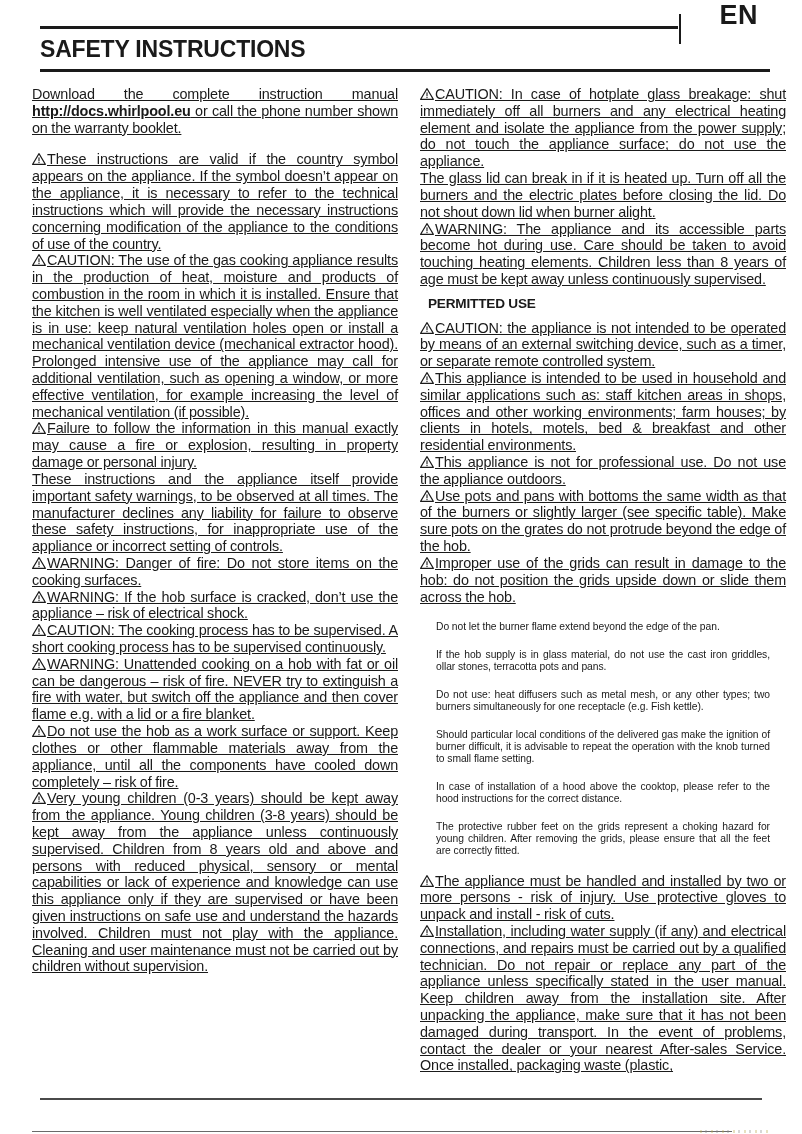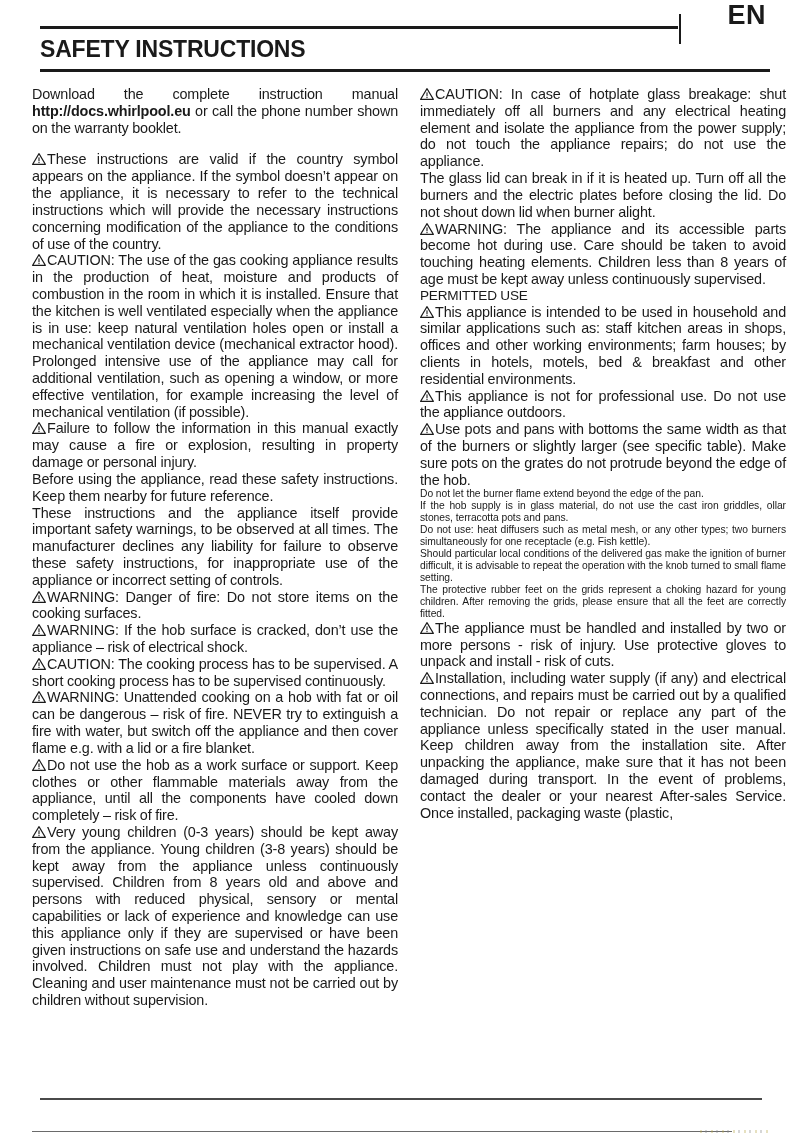--- a/index.html
+++ b/index.html
@@ -39,21 +39,21 @@
   .hdr-tick {
     position: absolute;
     right: 89px;
     top: 14px;
     width: 2px;
     height: 30px;
     background: #1a1a1a;
   }
   .lang-code {
     position: absolute;
-    right: 4px;
+    right: 12px;
     top: 2px;
     font-size: 27px;
     font-weight: bold;
     letter-spacing: 0.5px;
     line-height: 1;
   }
   .hdr-titles {
     position: absolute;
     left: 8px;
     right: 8px;
@@ -97,32 +97,33 @@
   p.para {
     margin: 0;
     font-size: 14.4px;
     line-height: 1.168;
     text-align: justify;
     text-justify: inter-word;
     letter-spacing: -0.15px;
     word-spacing: -0.2px;
     -webkit-hyphens: none;
     hyphens: none;
+    text-decoration: underline;
   }
   p.small {
-    margin: 0;
+    margin: 16px;
     font-size: 10.3px;
     line-height: 1.16;
     text-align: justify;
     letter-spacing: -0.05px;
   }
   .sec-head {
-    margin: 0;
+    margin: 8px;
     font-size: 13.6px;
-    font-weight: normal;
+    font-weight: bold;
     line-height: 1.16;
     letter-spacing: -0.2px;
   }
   .spacer-blank {
     height: 15px;
   }
   b.inline-bold { font-weight: bold; }
 
   
   .warn {
@@ -209,21 +210,20 @@
               <rect x="6.45" y="4.4" width="1.1" height="3.9" fill="#1a1a1a"></rect>
               <rect x="6.45" y="9.0" width="1.1" height="1.1" fill="#1a1a1a"></rect>
             </svg></span><span>CAUTION: The use of the gas cooking appliance results in the production of heat, moisture and products of combustion in the room in which it is installed. Ensure that the kitchen is well ventilated especially when the appliance is in use: keep natural ventilation holes open or install a mechanical ventilation device (mechanical extractor hood). Prolonged intensive use of the appliance may call for additional ventilation, such as opening a window, or more effective ventilation, for example increasing the level of mechanical ventilation (if possible).</span></p>
 
       <p class="para"><span class="warn"><svg viewBox="0 0 14 12">
               <path d="M7 0.6 L13.4 11.4 L0.6 11.4 Z" fill="none" stroke="#1a1a1a" stroke-width="1.1" stroke-linejoin="round"></path>
               <rect x="6.45" y="4.4" width="1.1" height="3.9" fill="#1a1a1a"></rect>
               <rect x="6.45" y="9.0" width="1.1" height="1.1" fill="#1a1a1a"></rect>
             </svg></span><span>Failure to follow the information in this manual exactly may cause a fire or explosion, resulting in property damage or personal injury.</span></p>
 
-      <p class="para"><span>Before using the appliance, read these safety instructions. Keep them nearby for future reference.</span></p>
 
       <p class="para"><span>These instructions and the appliance itself provide important safety warnings, to be observed at all times. The manufacturer declines any liability for failure to observe these safety instructions, for inappropriate use of the appliance or incorrect setting of controls.</span></p>
 
       <p class="para"><span class="warn"><svg viewBox="0 0 14 12">
               <path d="M7 0.6 L13.4 11.4 L0.6 11.4 Z" fill="none" stroke="#1a1a1a" stroke-width="1.1" stroke-linejoin="round"></path>
               <rect x="6.45" y="4.4" width="1.1" height="3.9" fill="#1a1a1a"></rect>
               <rect x="6.45" y="9.0" width="1.1" height="1.1" fill="#1a1a1a"></rect>
             </svg></span><span>WARNING: Danger of fire: Do not store items on the cooking surfaces.</span></p>
 
       <p class="para"><span class="warn"><svg viewBox="0 0 14 12">
@@ -257,57 +257,68 @@
             </svg></span><span>Very young children (0-3 years) should be kept away from the appliance. Young children (3-8 years) should be kept away from the appliance unless continuously supervised. Children from 8 years old and above and persons with reduced physical, sensory or mental capabilities or lack of experience and knowledge can use this appliance only if they are supervised or have been given instructions on safe use and understand the hazards involved. Children must not play with the appliance. Cleaning and user maintenance must not be carried out by children without supervision.</span></p>
 
     </div>
 
     <div class="col">
 
       <p class="para"><span class="warn"><svg viewBox="0 0 14 12">
               <path d="M7 0.6 L13.4 11.4 L0.6 11.4 Z" fill="none" stroke="#1a1a1a" stroke-width="1.1" stroke-linejoin="round"></path>
               <rect x="6.45" y="4.4" width="1.1" height="3.9" fill="#1a1a1a"></rect>
               <rect x="6.45" y="9.0" width="1.1" height="1.1" fill="#1a1a1a"></rect>
-            </svg></span><span>CAUTION: In case of hotplate glass breakage: shut immediately off all burners and any electrical heating element and isolate the appliance from the power supply; do not touch the appliance repairs; do not use the appliance.</span></p>
+            </svg></span><span>CAUTION: In case of hotplate glass breakage: shut immediately off all burners and any electrical heating element and isolate the appliance from the power supply; do not touch the appliance surface; do not use the appliance.</span></p>
 
       <p class="para"><span>The glass lid can break in if it is heated up. Turn off all the burners and the electric plates before closing the lid. Do not shout down lid when burner alight.</span></p>
 
       <p class="para"><span class="warn"><svg viewBox="0 0 14 12">
               <path d="M7 0.6 L13.4 11.4 L0.6 11.4 Z" fill="none" stroke="#1a1a1a" stroke-width="1.1" stroke-linejoin="round"></path>
               <rect x="6.45" y="4.4" width="1.1" height="3.9" fill="#1a1a1a"></rect>
               <rect x="6.45" y="9.0" width="1.1" height="1.1" fill="#1a1a1a"></rect>
             </svg></span><span>WARNING: The appliance and its accessible parts become hot during use. Care should be taken to avoid touching heating elements. Children less than 8 years of age must be kept away unless continuously supervised.</span></p>
 
       <p class="sec-head">PERMITTED USE</p>
 
+      <p class="para"><span class="warn"><svg viewBox="0 0 14 12">
+              <path d="M7 0.6 L13.4 11.4 L0.6 11.4 Z" fill="none" stroke="#1a1a1a" stroke-width="1.1" stroke-linejoin="round"></path>
+              <rect x="6.45" y="4.4" width="1.1" height="3.9" fill="#1a1a1a"></rect>
+              <rect x="6.45" y="9.0" width="1.1" height="1.1" fill="#1a1a1a"></rect>
+            </svg></span><span>CAUTION: the appliance is not intended to be operated by means of an external switching device, such as a timer, or separate remote controlled system.</span></p>
 
       <p class="para"><span class="warn"><svg viewBox="0 0 14 12">
               <path d="M7 0.6 L13.4 11.4 L0.6 11.4 Z" fill="none" stroke="#1a1a1a" stroke-width="1.1" stroke-linejoin="round"></path>
               <rect x="6.45" y="4.4" width="1.1" height="3.9" fill="#1a1a1a"></rect>
               <rect x="6.45" y="9.0" width="1.1" height="1.1" fill="#1a1a1a"></rect>
             </svg></span><span>This appliance is intended to be used in household and similar applications such as: staff kitchen areas in shops, offices and other working environments; farm houses; by clients in hotels, motels, bed &amp; breakfast and other residential environments.</span></p>
 
 
       <p class="para"><span class="warn"><svg viewBox="0 0 14 12">
               <path d="M7 0.6 L13.4 11.4 L0.6 11.4 Z" fill="none" stroke="#1a1a1a" stroke-width="1.1" stroke-linejoin="round"></path>
               <rect x="6.45" y="4.4" width="1.1" height="3.9" fill="#1a1a1a"></rect>
               <rect x="6.45" y="9.0" width="1.1" height="1.1" fill="#1a1a1a"></rect>
             </svg></span><span>This appliance is not for professional use. Do not use the appliance outdoors.</span></p>
 
       <p class="para"><span class="warn"><svg viewBox="0 0 14 12">
               <path d="M7 0.6 L13.4 11.4 L0.6 11.4 Z" fill="none" stroke="#1a1a1a" stroke-width="1.1" stroke-linejoin="round"></path>
               <rect x="6.45" y="4.4" width="1.1" height="3.9" fill="#1a1a1a"></rect>
               <rect x="6.45" y="9.0" width="1.1" height="1.1" fill="#1a1a1a"></rect>
             </svg></span><span>Use pots and pans with bottoms the same width as that of the burners or slightly larger (see specific table). Make sure pots on the grates do not protrude beyond the edge of the hob.</span></p>
 
+      <p class="para"><span class="warn"><svg viewBox="0 0 14 12">
+              <path d="M7 0.6 L13.4 11.4 L0.6 11.4 Z" fill="none" stroke="#1a1a1a" stroke-width="1.1" stroke-linejoin="round"></path>
+              <rect x="6.45" y="4.4" width="1.1" height="3.9" fill="#1a1a1a"></rect>
+              <rect x="6.45" y="9.0" width="1.1" height="1.1" fill="#1a1a1a"></rect>
+            </svg></span><span>Improper use of the grids can result in damage to the hob: do not position the grids upside down or slide them across the hob.</span></p>
 
       <p class="small">Do not let the burner flame extend beyond the edge of the pan.</p>
       <p class="small">If the hob supply is in glass material, do not use the cast iron griddles, ollar stones, terracotta pots and pans.</p>
       <p class="small">Do not use: heat diffusers such as metal mesh, or any other types; two burners simultaneously for one receptacle (e.g. Fish kettle).</p>
       <p class="small">Should particular local conditions of the delivered gas make the ignition of burner difficult, it is advisable to repeat the operation with the knob turned to small flame setting.</p>
+      <p class="small">In case of installation of a hood above the cooktop, please refer to the hood instructions for the correct distance.</p>
       <p class="small">The protective rubber feet on the grids represent a choking hazard for young children. After removing the grids, please ensure that all the feet are correctly fitted.</p>
 
 
       <p class="para"><span class="warn"><svg viewBox="0 0 14 12">
               <path d="M7 0.6 L13.4 11.4 L0.6 11.4 Z" fill="none" stroke="#1a1a1a" stroke-width="1.1" stroke-linejoin="round"></path>
               <rect x="6.45" y="4.4" width="1.1" height="3.9" fill="#1a1a1a"></rect>
               <rect x="6.45" y="9.0" width="1.1" height="1.1" fill="#1a1a1a"></rect>
             </svg></span><span>The appliance must be handled and installed by two or more persons - risk of injury. Use protective gloves to unpack and install - risk of cuts.</span></p>
 
 

